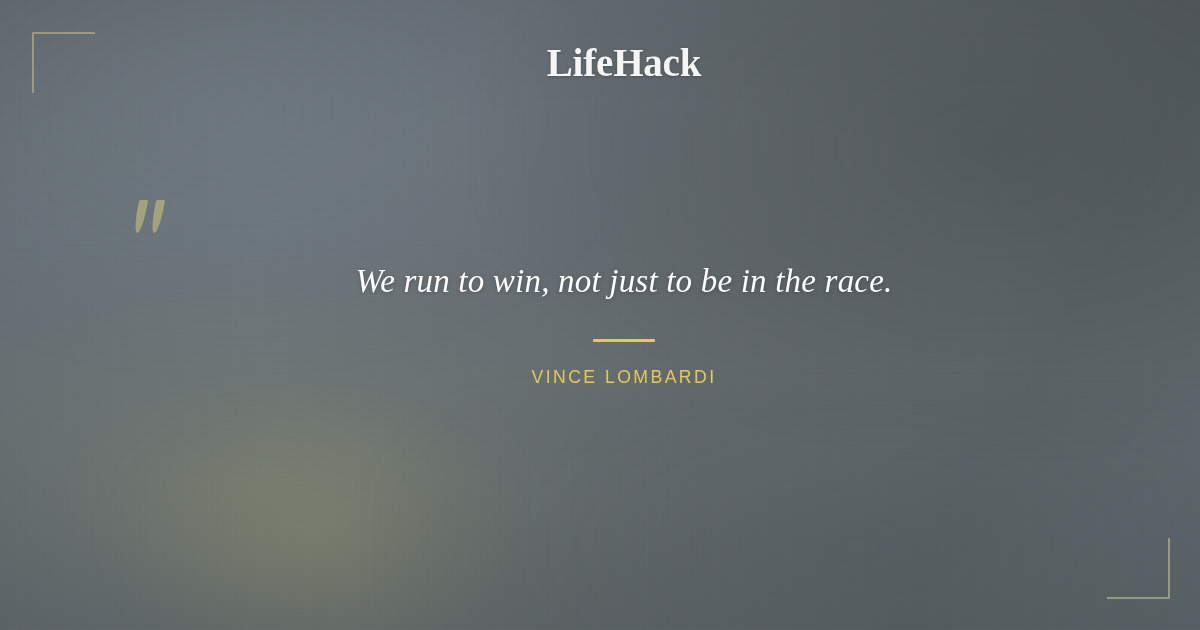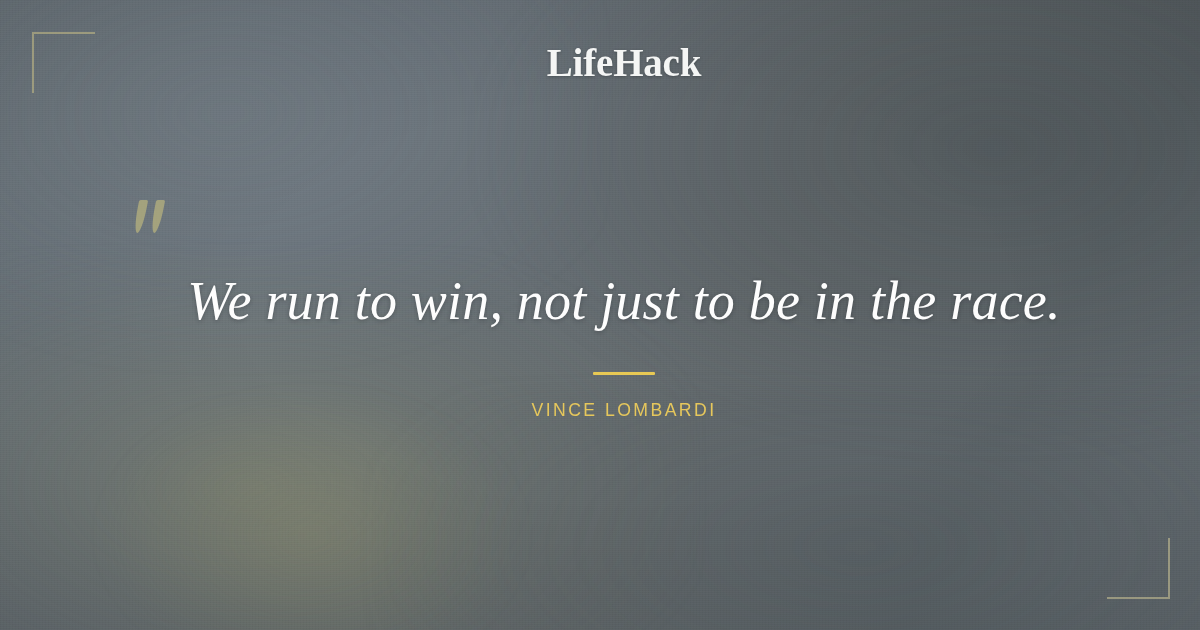--- a/index.html
+++ b/index.html
@@ -165,25 +165,25 @@
   .center-block {
     position: absolute;
     left: 0;
     right: 0;
     top: 262px;
     text-align: center;
   }
   .quote-text {
     font-family: "Liberation Serif", "DejaVu Serif", serif;
     font-style: italic;
-    font-size: 54px;
+    font-size: 33px;
     line-height: 1.18;
     color: #fdfdfd;
     letter-spacing: 0.2px;
-    margin: 8px auto;
+    margin: 0 auto;
     max-width: 900px;
     text-shadow: 0 1px 4px rgba(28,32,36,0.32);
   }
   .divider {
     width: 62px;
     height: 3px;
     background: #e8c954;
     margin: 38px auto 0 auto;
     border-radius: 1px;
   }

